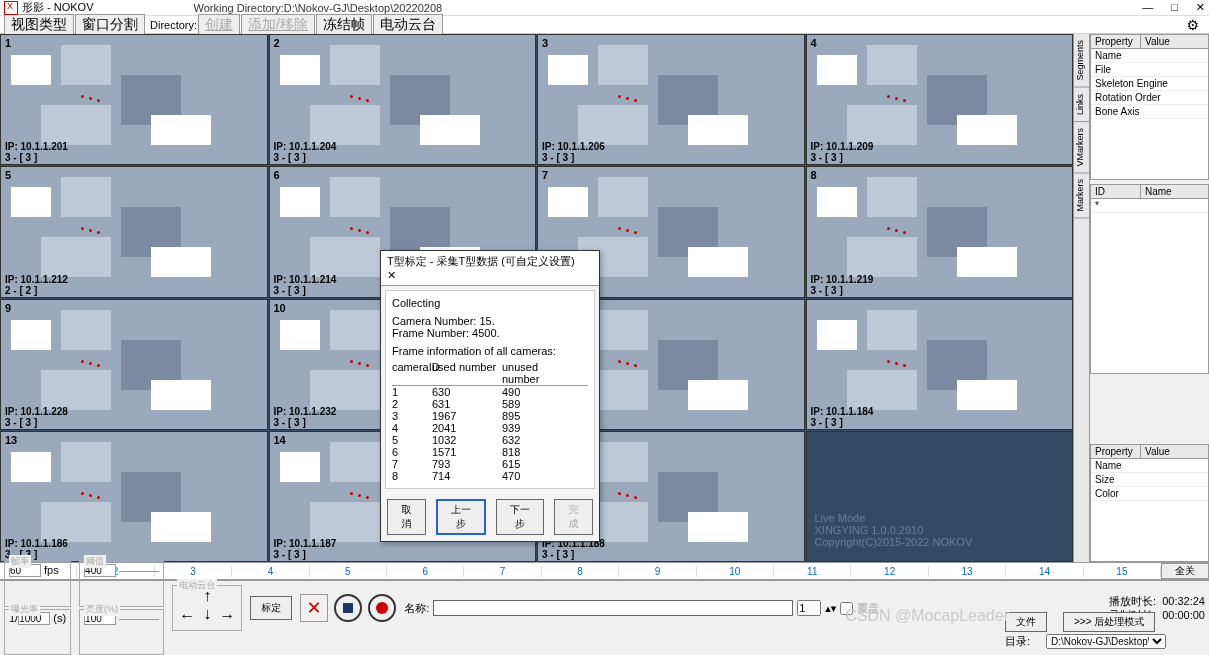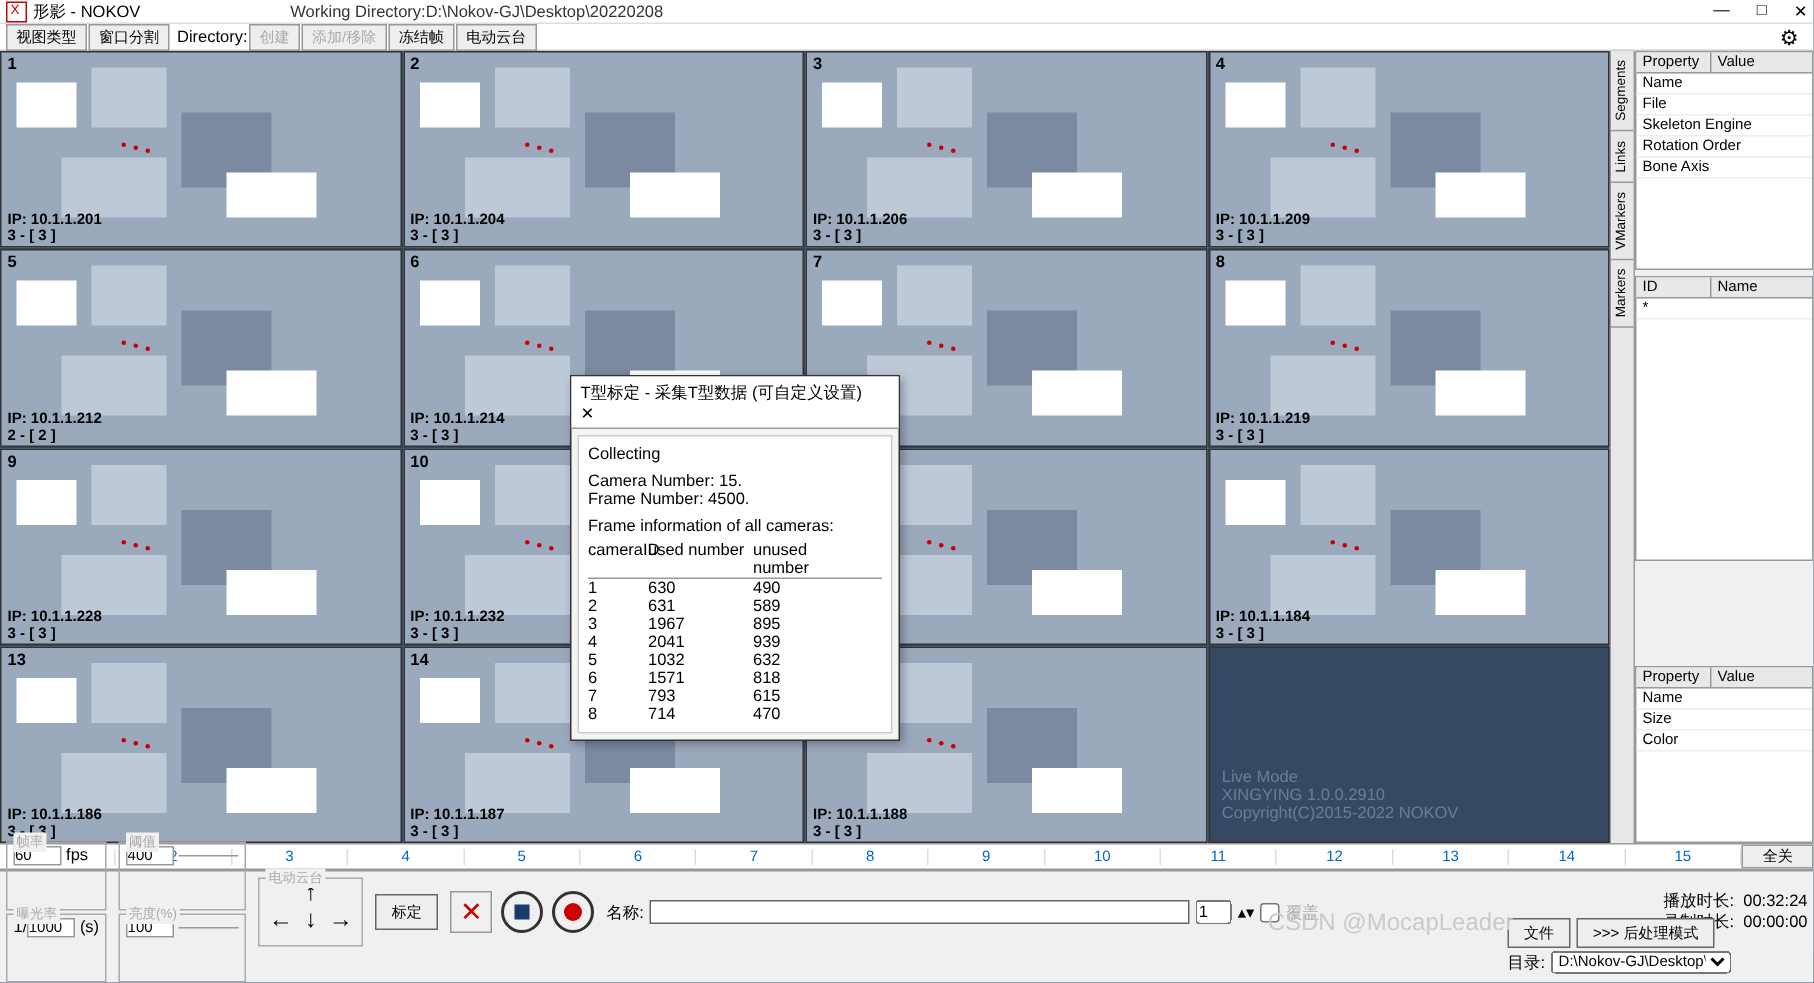--- a/index.html
+++ b/index.html
@@ -4,22 +4,22 @@
 <style>
 * { box-sizing: border-box; margin: 0; padding: 0; font-family: "Microsoft YaHei", sans-serif; font-size: 11px; }
 body { width: 1209px; height: 655px; background: #f0f0f0; overflow: hidden; position: relative; }
 .titlebar { height: 16px; background: #fff; display: flex; align-items: center; padding: 0 4px; border-bottom: 1px solid #ddd; }
 .titlebar .logo { width: 14px; height: 14px; border: 1px solid #c00; position: relative; margin-right: 4px; }
 .titlebar .logo::before { content: "X"; color: #c00; font-size: 9px; position: absolute; left: 2px; top: -1px; }
 .titlebar .title { font-size: 11px; }
 .titlebar .wd { margin-left: 100px; font-size: 11px; color: #333; }
 .winbtns { margin-left: auto; display: flex; gap: 18px; font-size: 12px; }
 .menubar { height: 18px; background: #fff; display: flex; align-items: center; padding: 0 4px; gap: 1px; border-bottom: 1px solid #ccc; }
-.menubar .mbtn { padding: 1px 6px; border: 1px solid #999; background: #eee; font-size: 10px; }
-.menubar .mbtn.disabled { color: #aaa; }
+.menubar .mbtn { padding: 1px 6px; border: 1px solid #999; background: #eee; font-size: 14px; }
+.menubar .mbtn.disabled { color: #aaa; text-decoration: underline; }
 .menubar .gear { margin-left: auto; font-size: 14px; padding: 0 6px; }
 .workspace { display: flex; height: 528px; }
 .camgrid { flex: 1; background: #344a63; display: grid; grid-template-columns: repeat(4,1fr); grid-template-rows: repeat(4,1fr); gap: 1px; position: relative; }
 .camcell { background: #9ba9bd; border: 1px solid #333; position: relative; overflow: hidden; }
 .camcell .num { position: absolute; top: 2px; left: 4px; font-weight: bold; color: #000; }
 .camcell .ip { position: absolute; bottom: 12px; left: 4px; font-weight: bold; color: #000; font-size: 10px; }
 .camcell .st { position: absolute; bottom: 1px; left: 4px; font-weight: bold; color: #000; font-size: 10px; }
 .camcell .tile { position: absolute; background: #bec9d8; }
 .camcell .tile.dark { background: #7b8aa0; }
 .camcell .tile.light { background: #fff; }
@@ -55,21 +55,21 @@
 .modal .mbody { padding: 6px; font-size: 10px; background: #fff; margin: 4px; border: 1px solid #ccc; }
 .modal .mtable { margin-top: 4px; }
 .modal .mtable .mr { display: flex; }
 .modal .mtable .mr div:nth-child(1){ width: 40px; }
 .modal .mtable .mr div:nth-child(2){ width: 70px; }
 .modal .mtable .mr div:nth-child(3){ width: 70px; }
 .modal .mbtns { display: flex; justify-content: center; gap: 10px; padding: 6px; }
 .modal .mbtns .btn.hl { border: 2px solid #2266cc; }
 .modal .mbtns .btn.dis { color: #aaa; }
 .rightbottom { position: absolute; right: 4px; bottom: 4px; width: 200px; }
-.rightbottom .rbrow { display: flex; align-items: center; gap: 4px; margin: 2px 0; font-size: 10px; }
+.rightbottom .rbrow { display: flex; align-items: center; gap: 16px; margin: 2px 0; font-size: 10px; }
 .rightbottom select { width: 120px; font-size: 10px; }
 .watermark { position: absolute; right: 200px; bottom: 30px; color: #cacaca; font-size: 16px; font-family: sans-serif; pointer-events: none; }
 </style>
 </head>
 <body>
 
 <div class="titlebar">
   <div class="logo"></div>
   <div class="title">形影 - NOKOV</div>
   <div class="wd">Working Directory:D:\Nokov-GJ\Desktop\20220208</div>
@@ -484,15 +484,21 @@
             <div>615</div>
           </div>
           <div class="mr">
             <div>8</div>
             <div>714</div>
             <div>470</div>
           </div>
         </div>
     </div>
   </div>
+  <div class="mbtns">
+    <button class="btn">取消</button>
+    <button class="btn hl">上一步</button>
+    <button class="btn">下一步</button>
+    <button class="btn dis">完成</button>
+  </div>
 </div>
 
 <div class="watermark">CSDN @MocapLeader</div>
 
 </body></html>

